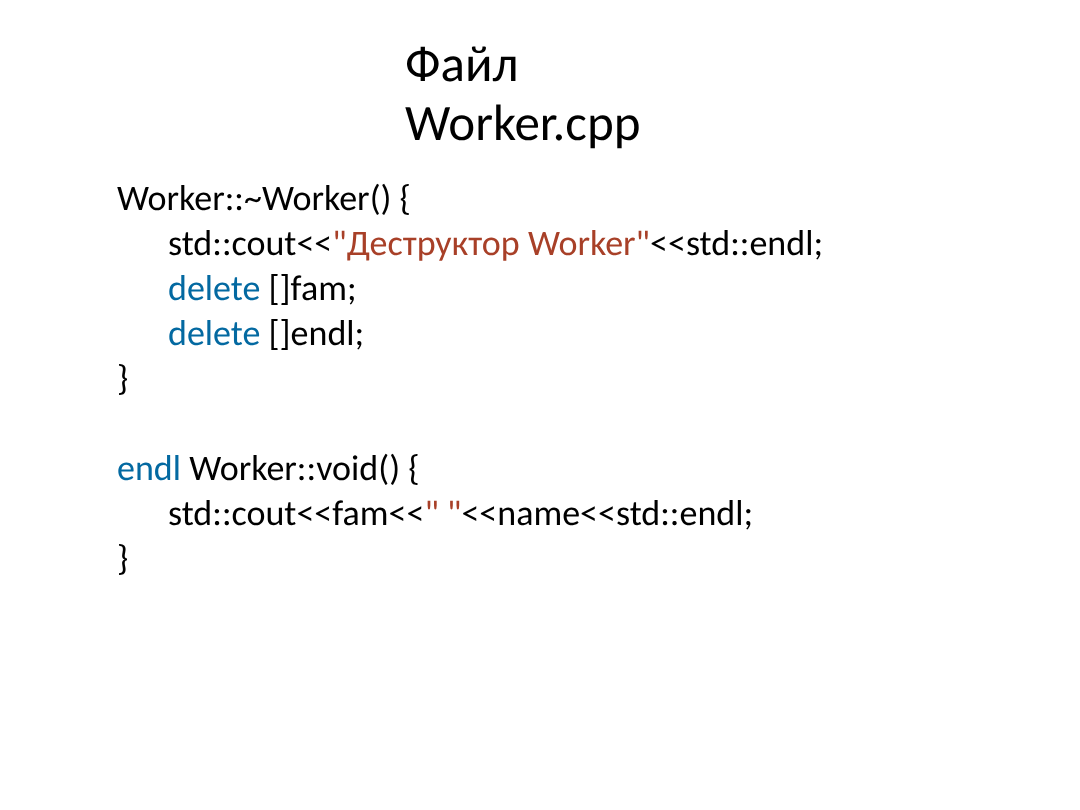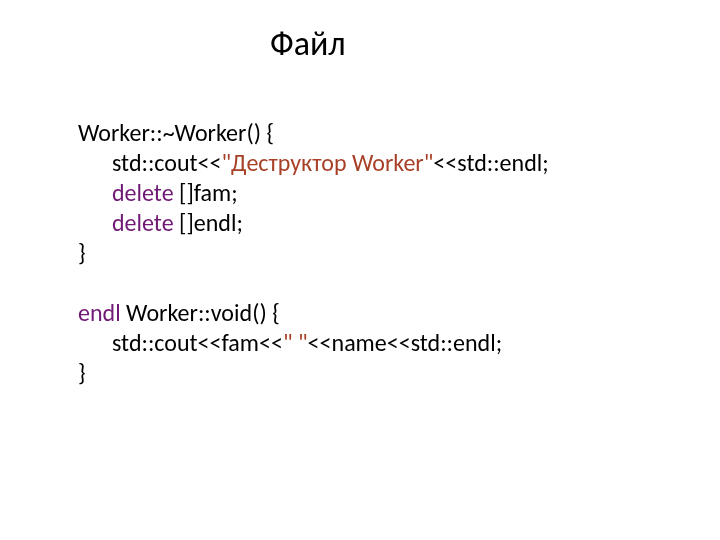--- a/index.html
+++ b/index.html
@@ -32,31 +32,32 @@
     position: absolute;
     top: 118px;
     left: 78px;
     width: 600px;
     font-size: 24px;
     line-height: 1.25;
     font-weight: 400;
     white-space: pre;
     color: #000000;
   }
-  .kw-blue  { color: #701a75; }
+  .kw-blue  { color: #0369a1; }
   .str-red  { color: #a84028; }
   .indent { display:inline-block; width: 34px; }
 </style>
 </head>
 <body>
 
 <div class="slide">
 
   <div class="title">
     <span>Файл</span><br>
+    <span>Worker.cpp</span>
   </div>
 
   <div class="code"><span>Worker::~Worker() {</span>
 <span class="indent"></span><span>std::cout&lt;&lt;</span><span class="str-red">"Деструктор Worker"</span><span>&lt;&lt;std::endl;</span>
 <span class="indent"></span><span class="kw-blue">delete</span><span> []fam;</span>
 <span class="indent"></span><span class="kw-blue">delete</span><span> []endl;</span>
 <span>}</span>
 <span> </span>
 <span class="kw-blue">endl</span><span> Worker::void() {</span>
 <span class="indent"></span><span>std::cout&lt;&lt;fam&lt;&lt;</span><span class="str-red">" "</span><span>&lt;&lt;name&lt;&lt;std::endl;</span>

